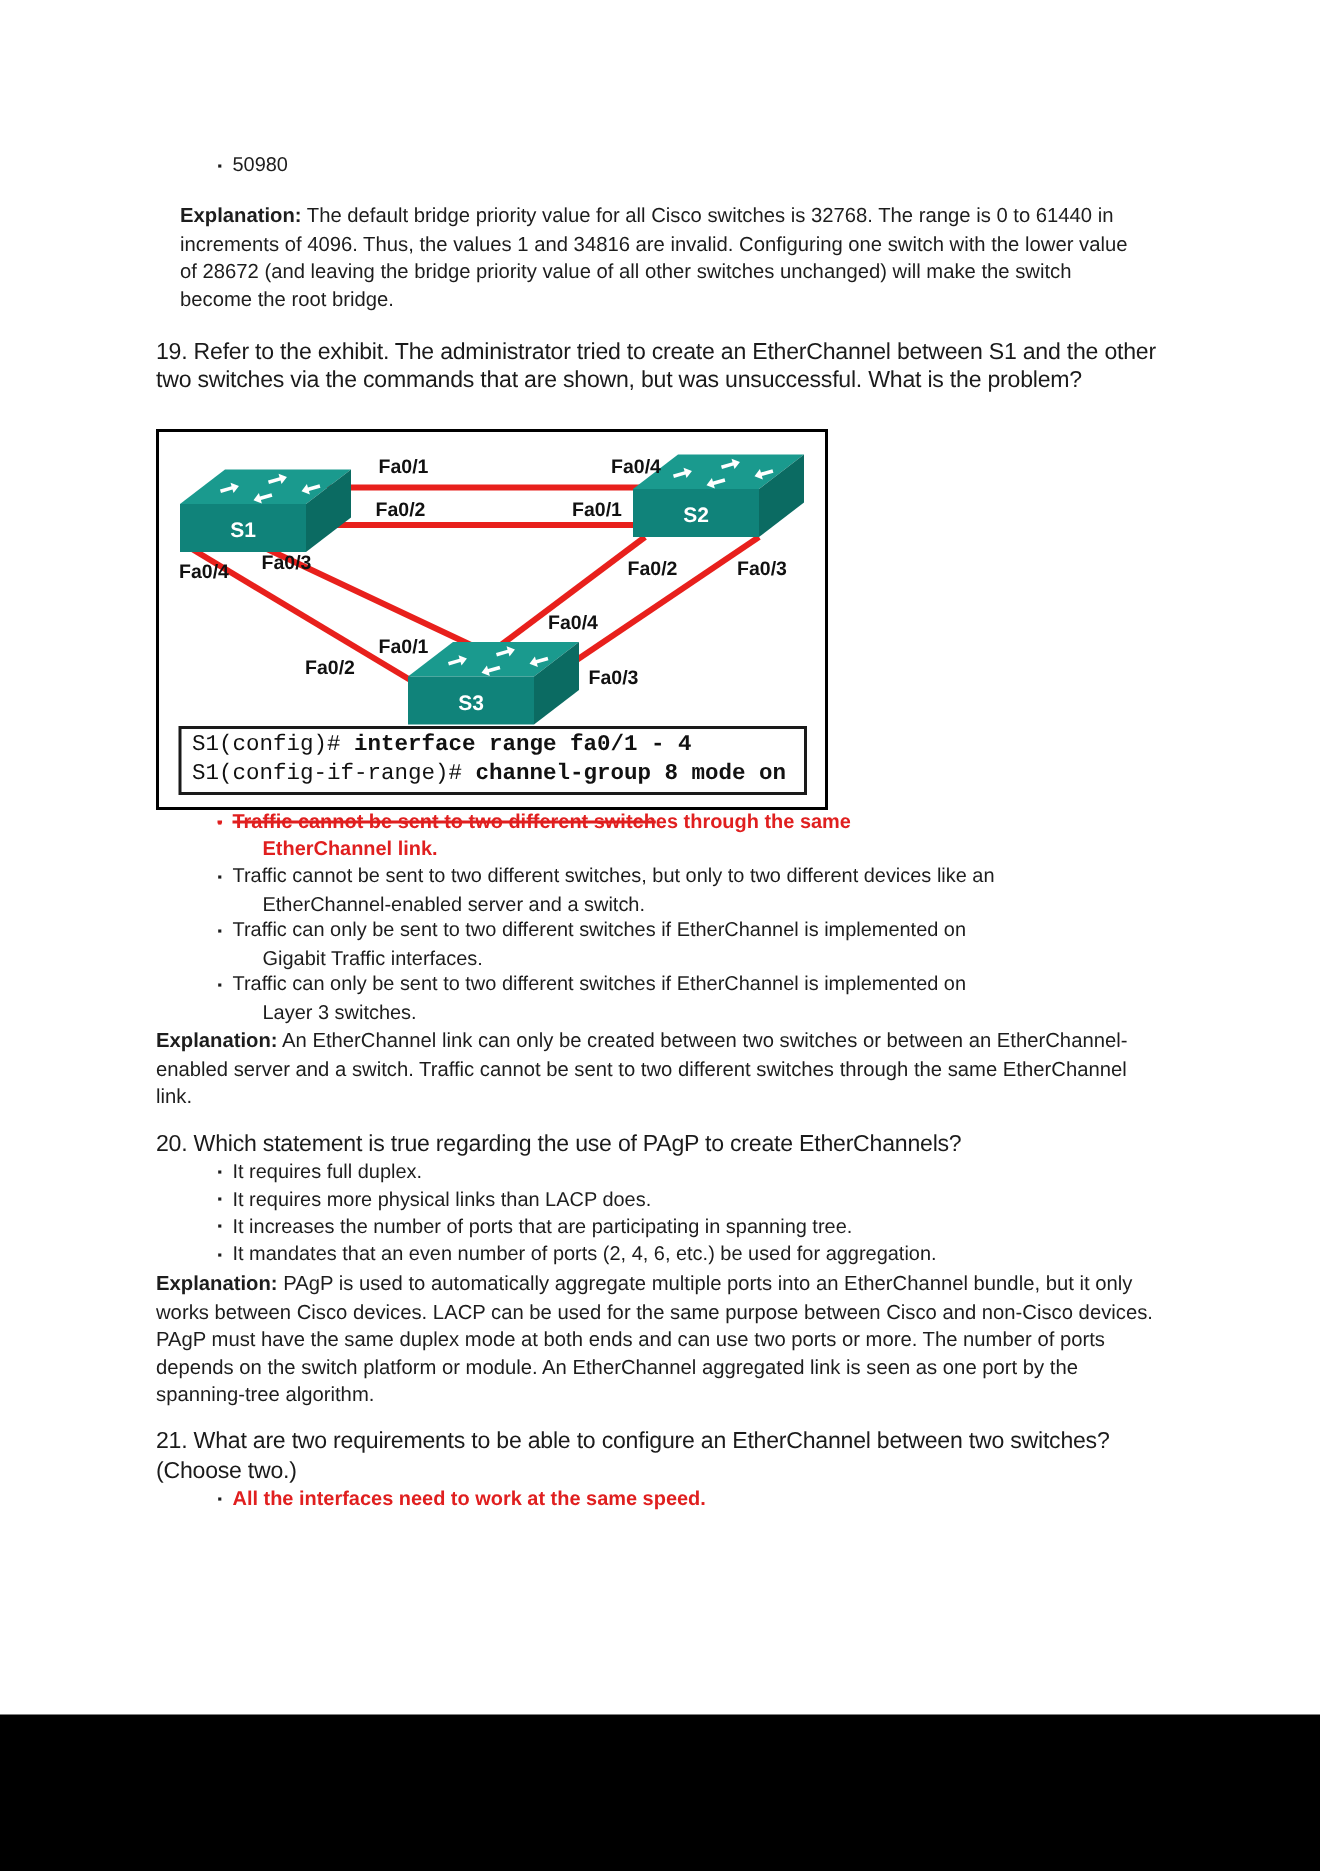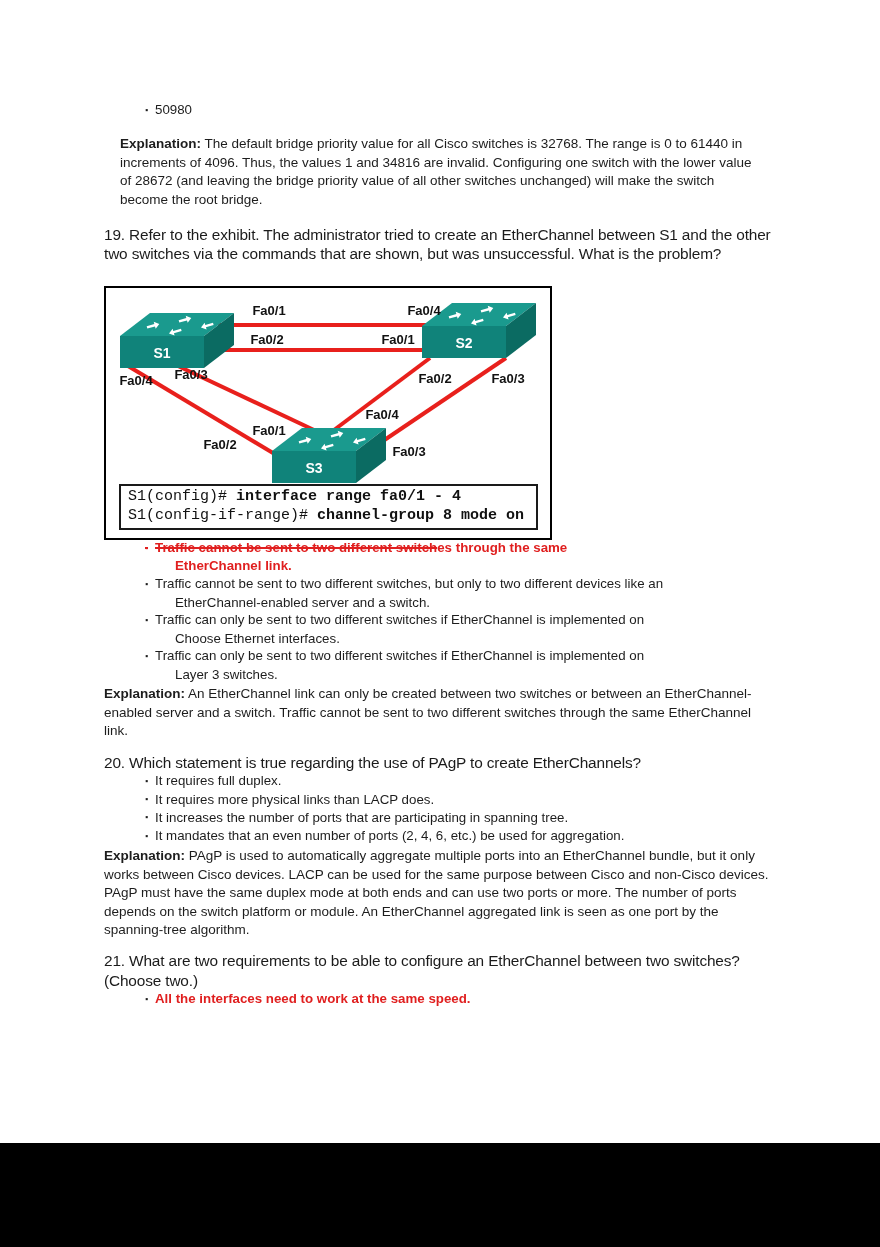--- a/index.html
+++ b/index.html
@@ -111,21 +111,21 @@
 
     <div class="cfgbox">
       <div><span>S1(config)#</span> <span class="cfg-cmd">interface range fa0/1 - 4</span></div>
       <div><span>S1(config-if-range)#</span> <span class="cfg-cmd">channel-group 8 mode on</span></div>
     </div>
   </div>
 
   <div class="answers after-exhibit">
     <div class="bullet red"><span class="bmark struck">▪</span><span class="struck">Traffic cannot be sent to two different switch</span><span>es through the same</span><br><span>EtherChannel link.</span></div>
     <div class="bullet"><span class="bmark">▪</span><span>Traffic cannot be sent to two different switches, but only to two different devices like an</span><br><span>EtherChannel-enabled server and a switch.</span></div>
-    <div class="bullet"><span class="bmark">▪</span><span>Traffic can only be sent to two different switches if EtherChannel is implemented on</span><br><span>Choose Ethernet interfaces.</span></div>
+    <div class="bullet"><span class="bmark">▪</span><span>Traffic can only be sent to two different switches if EtherChannel is implemented on</span><br><span>Gigabit Traffic interfaces.</span></div>
     <div class="bullet"><span class="bmark">▪</span><span>Traffic can only be sent to two different switches if EtherChannel is implemented on</span><br><span>Layer 3 switches.</span></div>
   </div>
   <p class="expl"><span class="expl-label">Explanation:</span> <span>An EtherChannel link can only be created between two switches or between an EtherChannel-enabled server and a switch. Traffic cannot be sent to two different switches through the same EtherChannel link.</span></p>
 
   <h2 class="qtitle">20. Which statement is true regarding the use of PAgP to create EtherChannels?</h2>
   <div class="answers">
     <div class="bullet"><span class="bmark">▪</span><span>It requires full duplex.</span></div>
     <div class="bullet"><span class="bmark">▪</span><span>It requires more physical links than LACP does.</span></div>
     <div class="bullet"><span class="bmark">▪</span><span>It increases the number of ports that are participating in spanning tree.</span></div>
     <div class="bullet"><span class="bmark">▪</span><span>It mandates that an even number of ports (2, 4, 6, etc.) be used for aggregation.</span></div>

